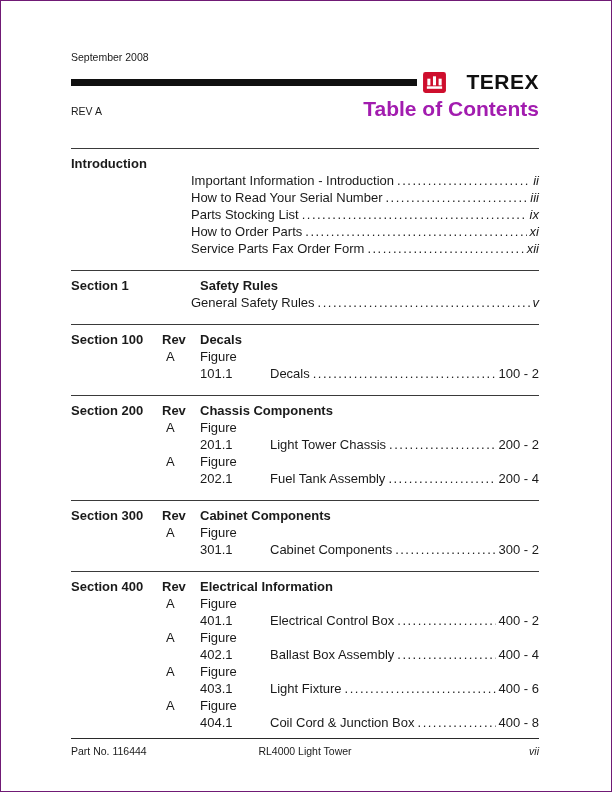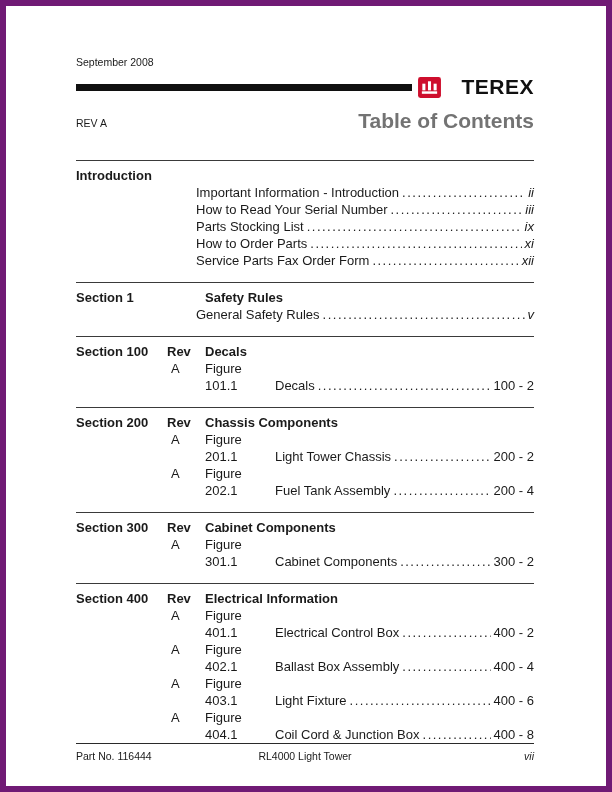--- a/index.html
+++ b/index.html
@@ -1,30 +1,30 @@
 <!DOCTYPE html>
 <html><head>
 <meta charset="utf-8">
 <style>
   * { margin:0; padding:0; box-sizing:border-box; }
   html,body { background:#ffffff; }
   body { font-family:"Liberation Sans", sans-serif; color:#1a1a1a; }
   .page { width:612px; height:792px; position:relative; background:#fff;
-          border:6px solid #701a75; padding:50px 72px 0 70px; overflow:hidden; }
+          border:1px solid #701a75; padding:50px 72px 0 70px; overflow:hidden; }
 
   
   .date { font-size:10.5px; }
   .logo-row { display:flex; align-items:center; margin-top:7px; }
   .bar { flex:1; height:7px; background:#101010; margin-right:6px; }
   .logo { display:flex; align-items:center; gap:20px; }
   .crown { width:23px; height:21px; flex:none; }
   .brand { font-size:21px; font-weight:bold; letter-spacing:0.5px; color:#101010; }
-  .title-row { display:flex; justify-content:space-between; align-items:flex-end; margin-top:10px; }
+  .title-row { display:flex; justify-content:space-between; align-items:flex-end; margin-top:3px; }
   .rev { font-size:10.5px; padding-bottom:4px; }
-  .page-title { font-size:21px; font-weight:bold; color:#737373; }
+  .page-title { font-size:21px; font-weight:bold; color:#a21caf; }
 
   
   .toc { margin-top:27px; }
   .section { border-top:1px solid #3a3a3a; padding:6px 0 13px; }
   .row { display:flex; line-height:17px; font-size:13px; }
   .c1  { width:85px;  flex:none; }
   .c2  { width:44px;  flex:none;padding-left:6px; }
   .c12 { width:120px; flex:none; }
   .c3  { width:70px;  flex:none; }
   .cr  { flex:1; min-width:0; }

